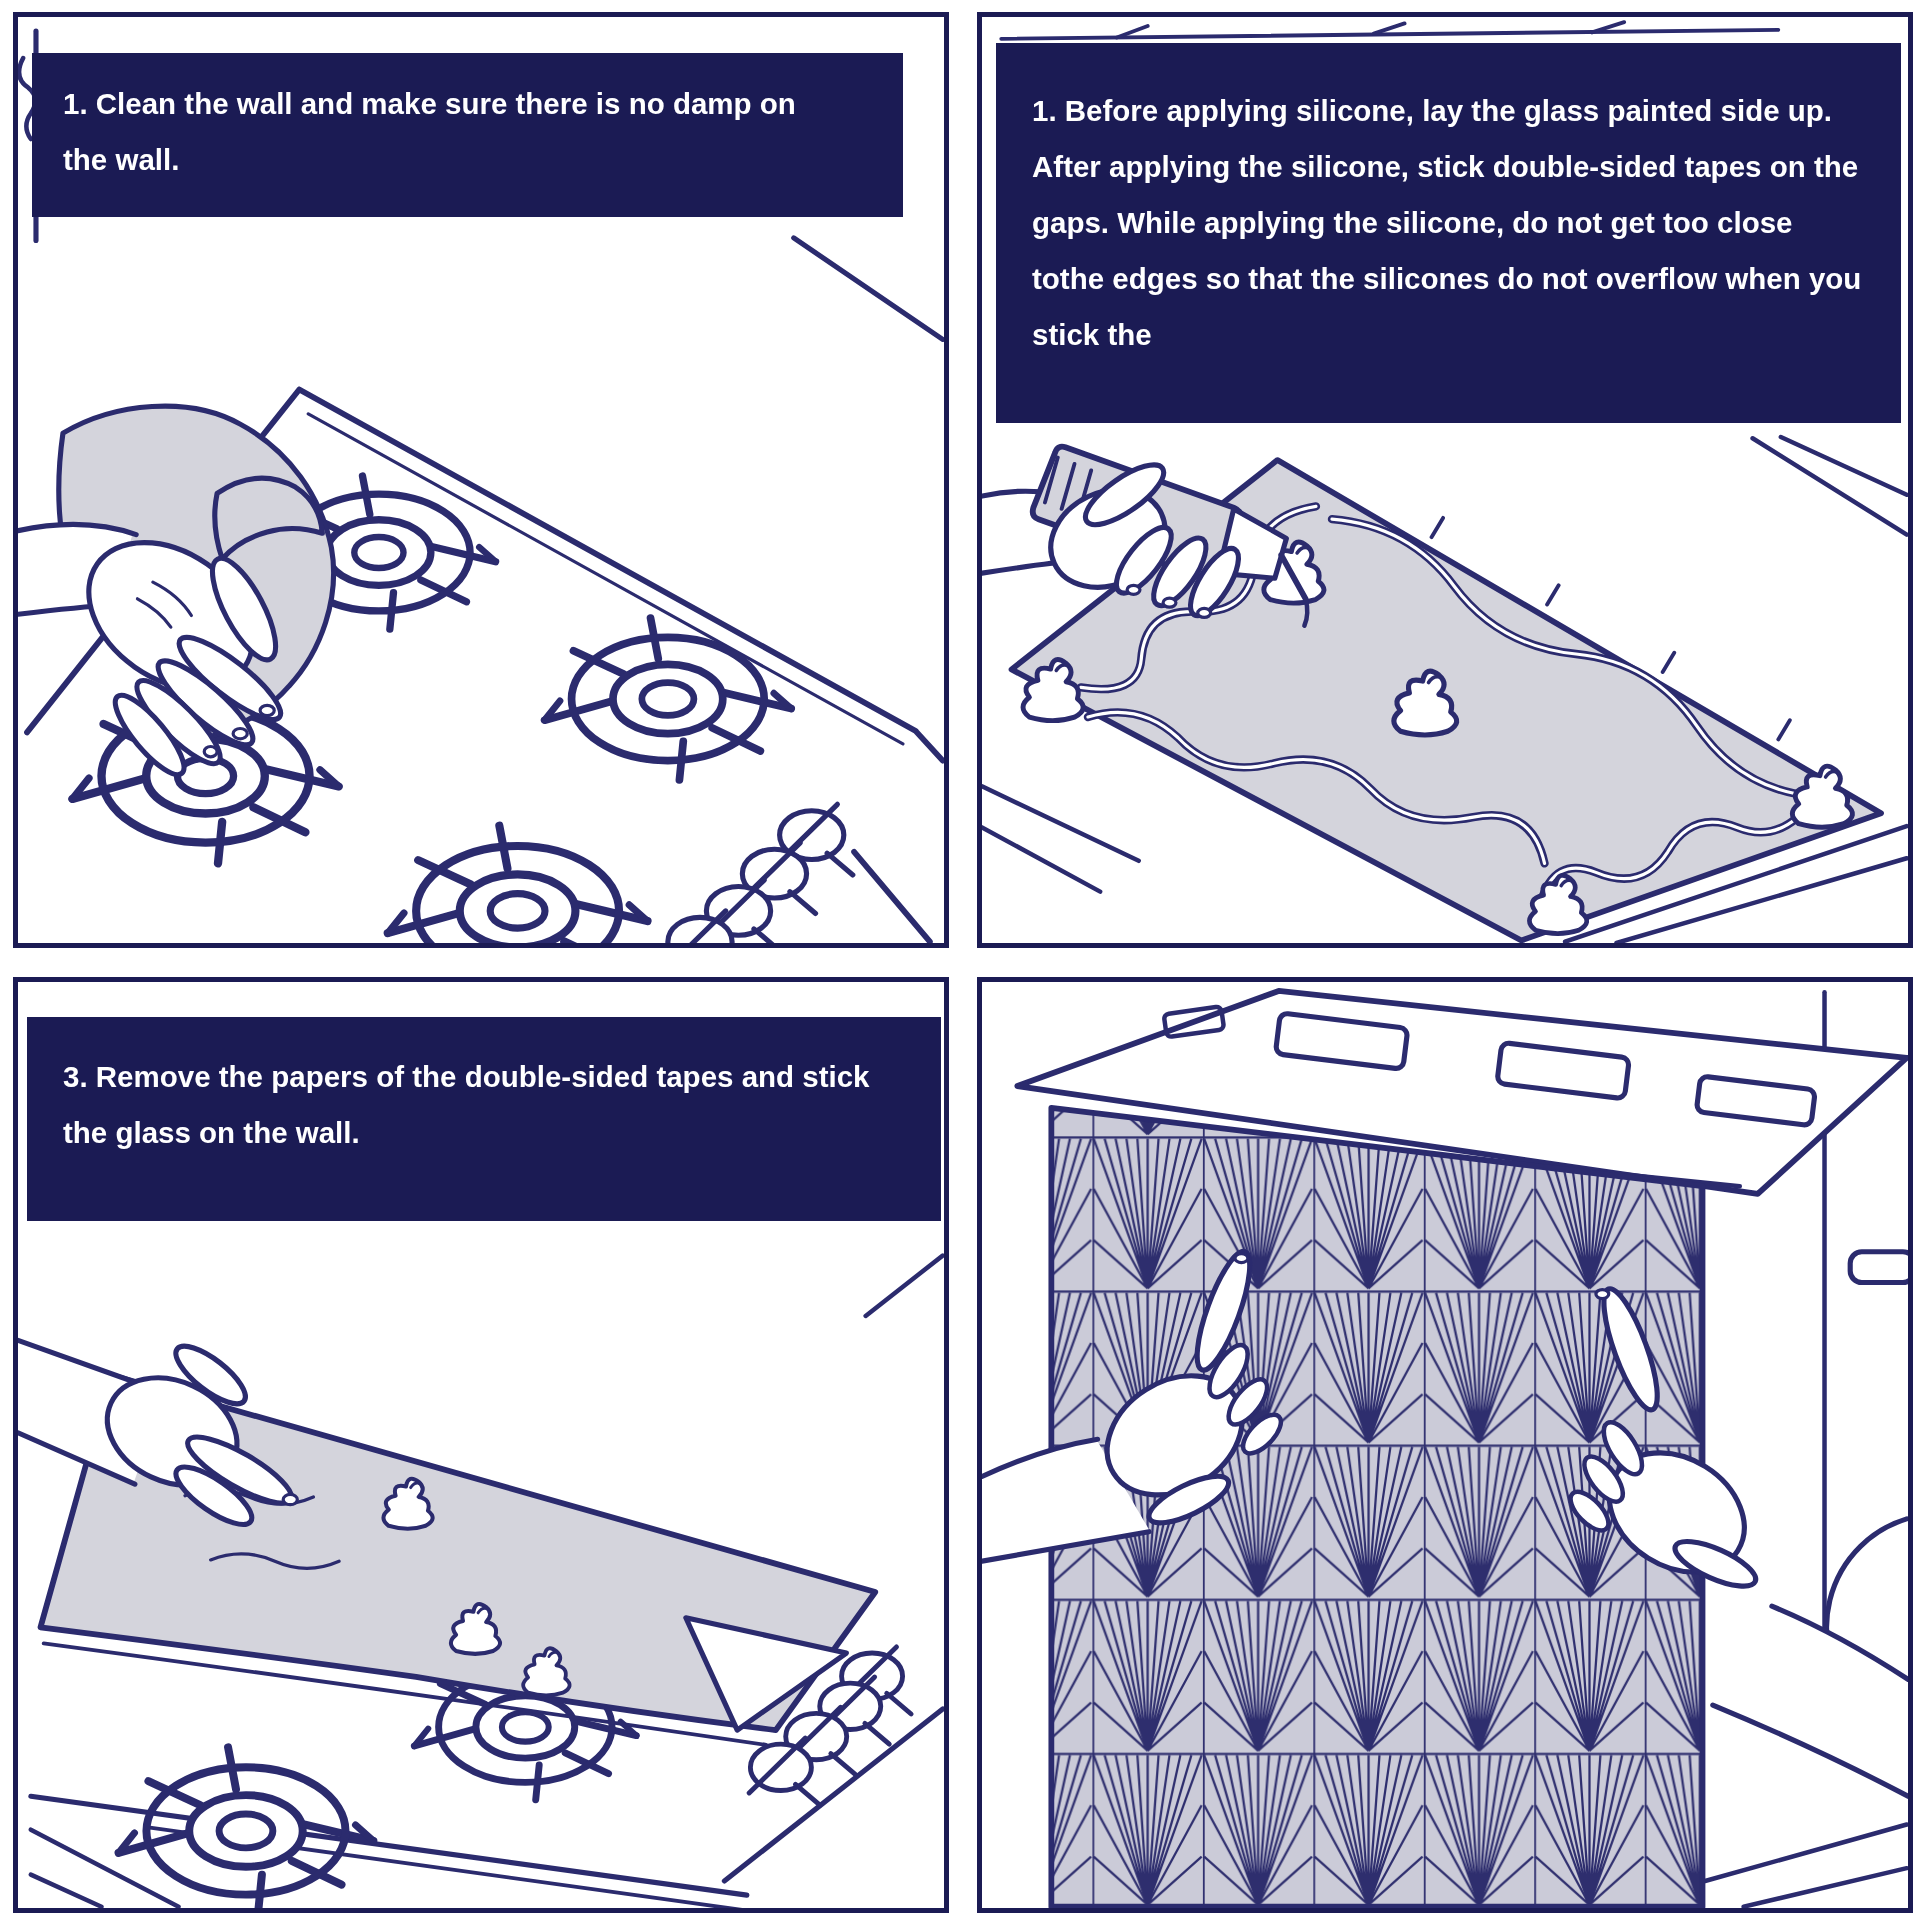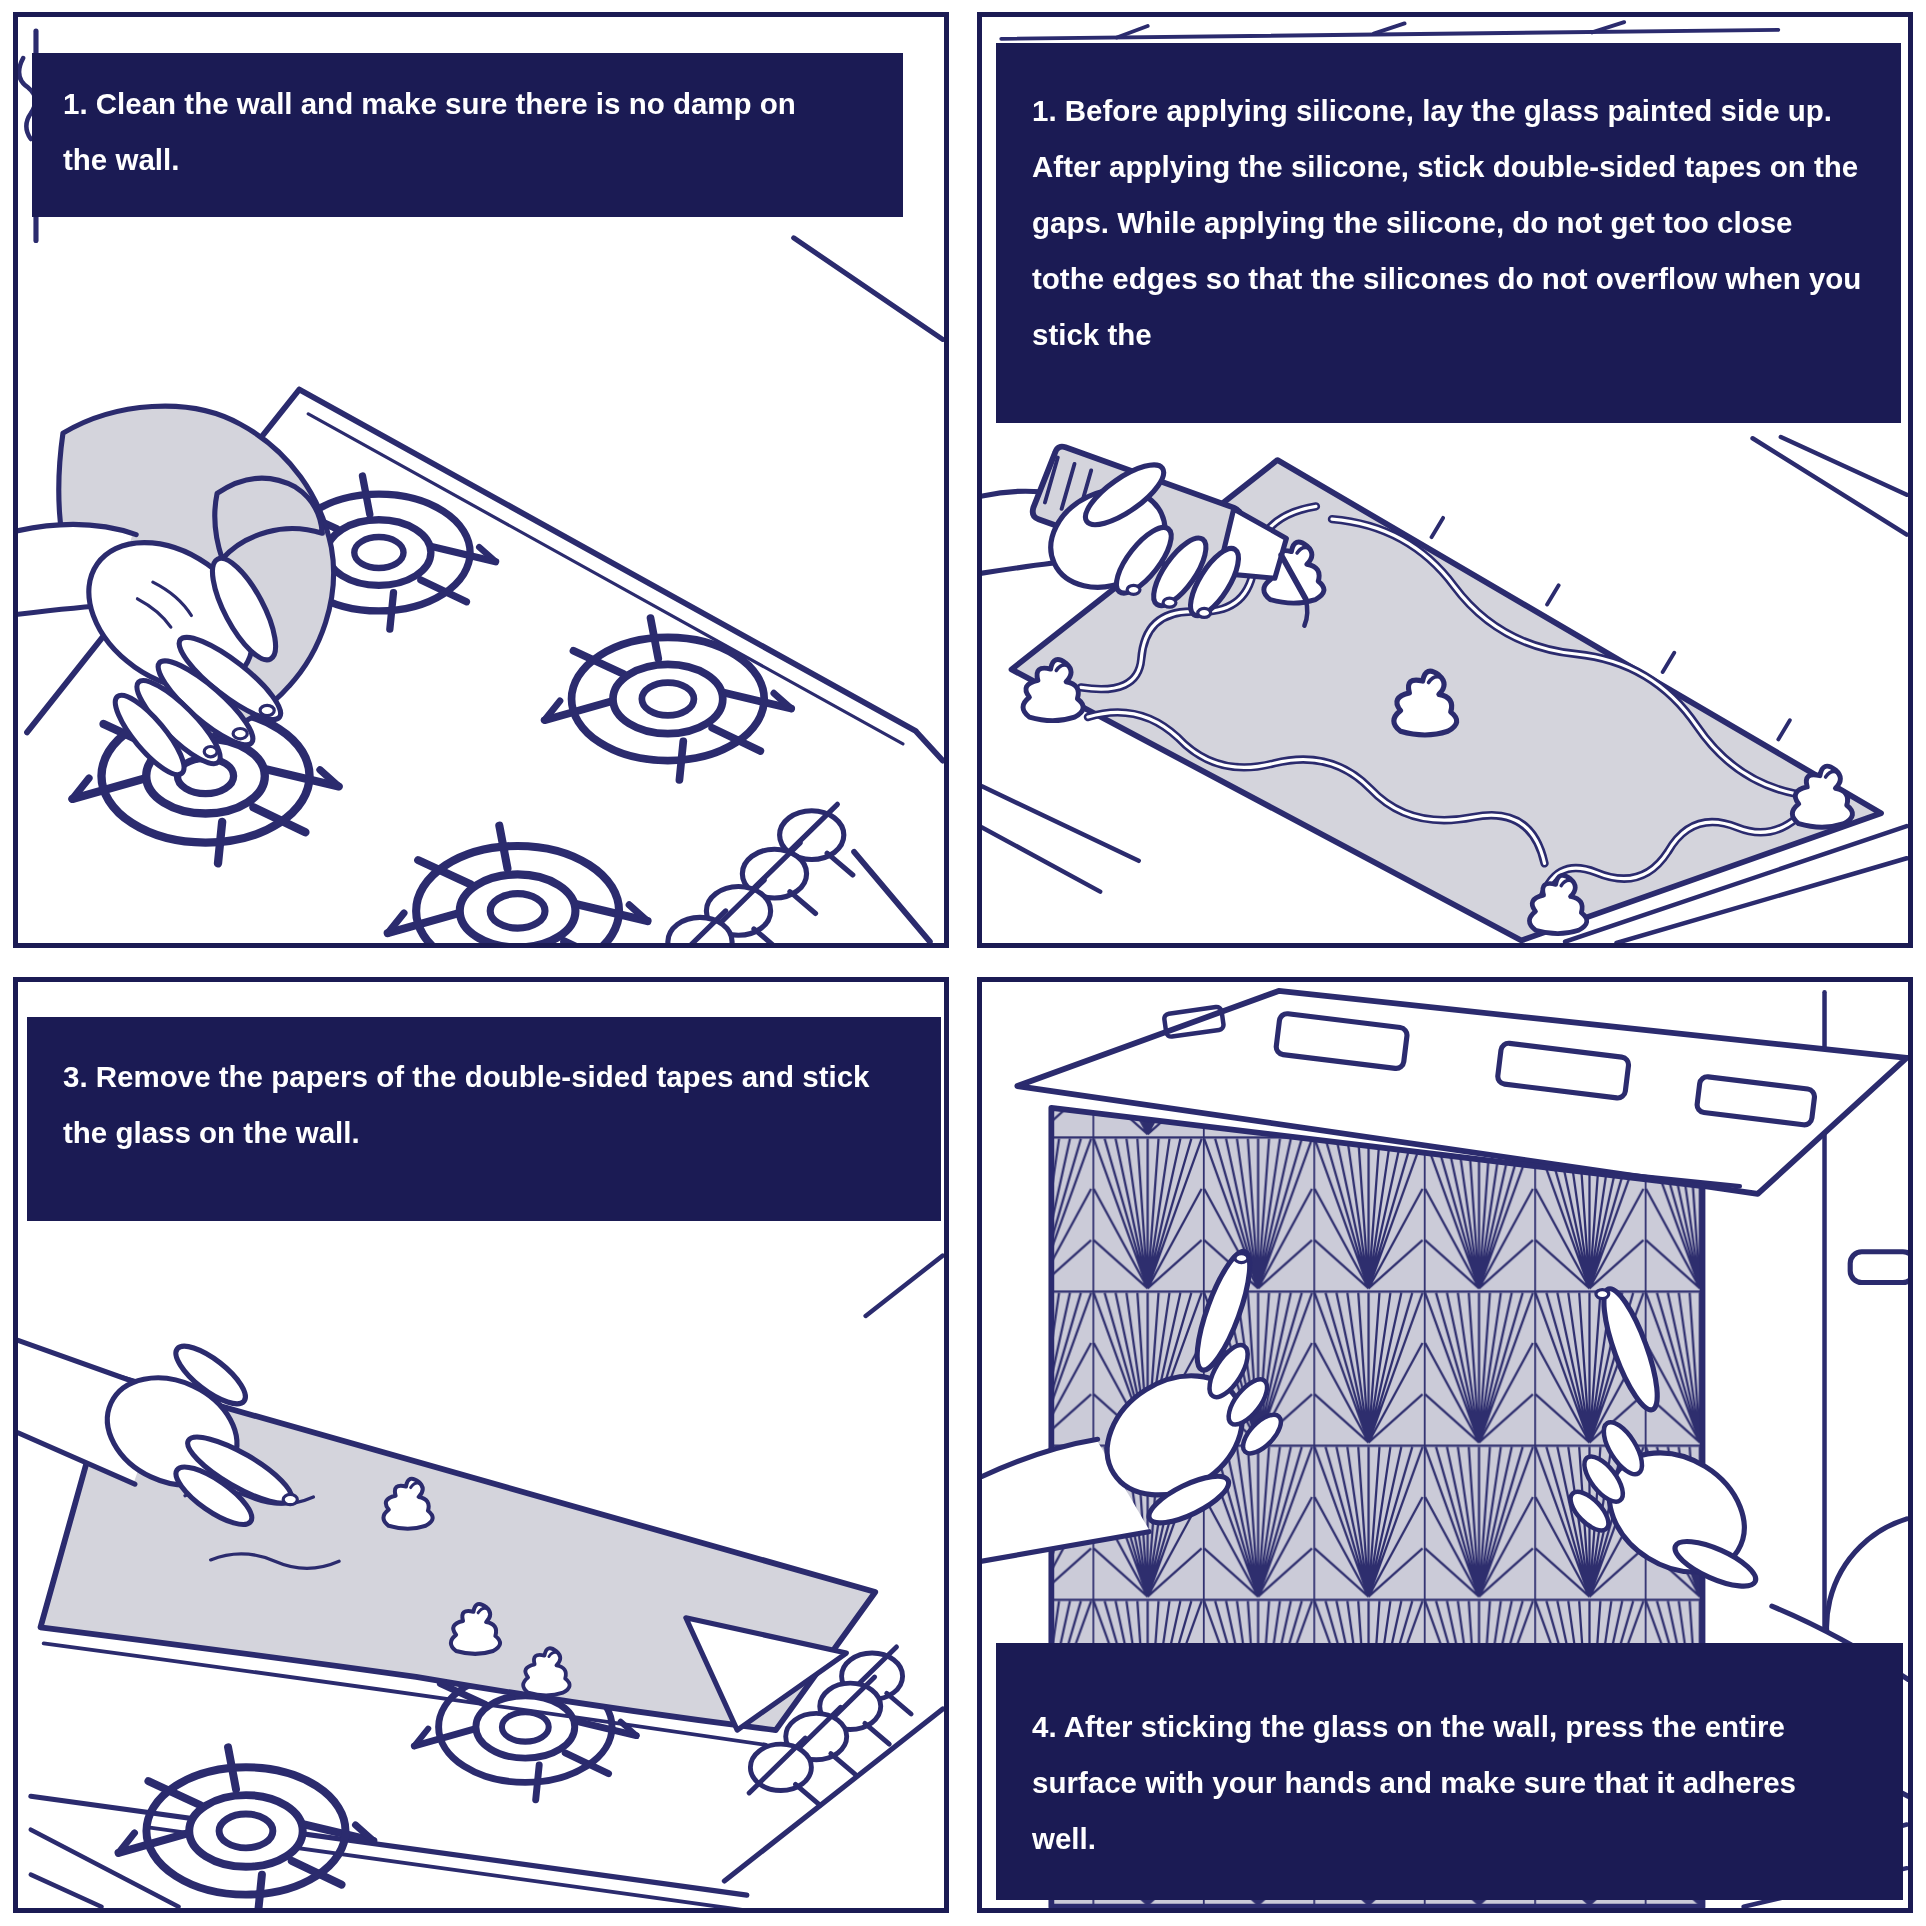--- a/index.html
+++ b/index.html
@@ -249,19 +249,16 @@
           <ellipse cx="1082" cy="826" rx="112" ry="84" transform="rotate(32 1082 826)" fill="#ffffff" stroke-width="8"></ellipse>
           <ellipse cx="998" cy="726" rx="46" ry="20" transform="rotate(58 998 726)" fill="#ffffff" stroke-width="7"></ellipse>
           <ellipse cx="968" cy="774" rx="42" ry="19" transform="rotate(52 968 774)" fill="#ffffff" stroke-width="7"></ellipse>
           <ellipse cx="946" cy="824" rx="38" ry="18" transform="rotate(46 946 824)" fill="#ffffff" stroke-width="7"></ellipse>
           <ellipse cx="1010" cy="572" rx="100" ry="25" transform="rotate(70 1010 572)" fill="#ffffff" stroke-width="8"></ellipse>
           <ellipse cx="966" cy="486" rx="10" ry="7" fill="#ffffff" stroke-width="5"></ellipse>
           <ellipse cx="1142" cy="906" rx="68" ry="23" transform="rotate(24 1142 906)" fill="#ffffff" stroke-width="8"></ellipse>
         </g>
       </g>
     </svg>
-    <div class="caption" id="cap-4">
-      <p>4. After sticking the glass on the wall, press the entire surface with your hands and make sure that it adheres well.</p>
-    </div>
   </section>
 
 </div>
 
 
 </body></html>

